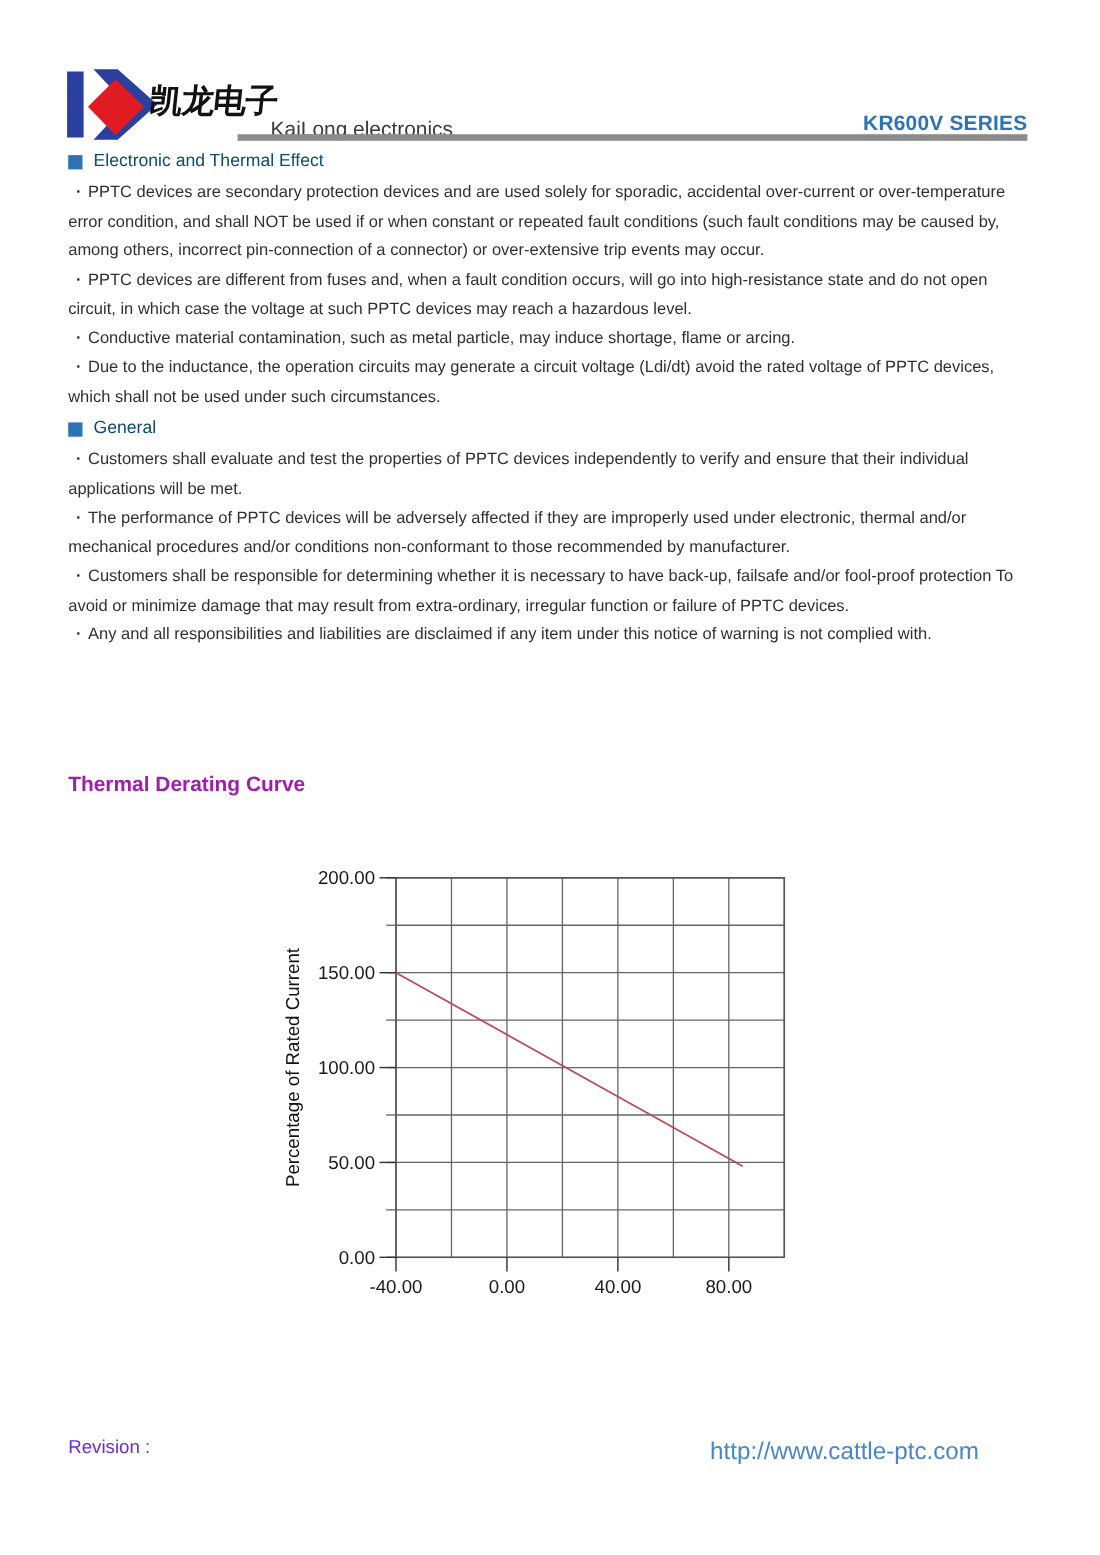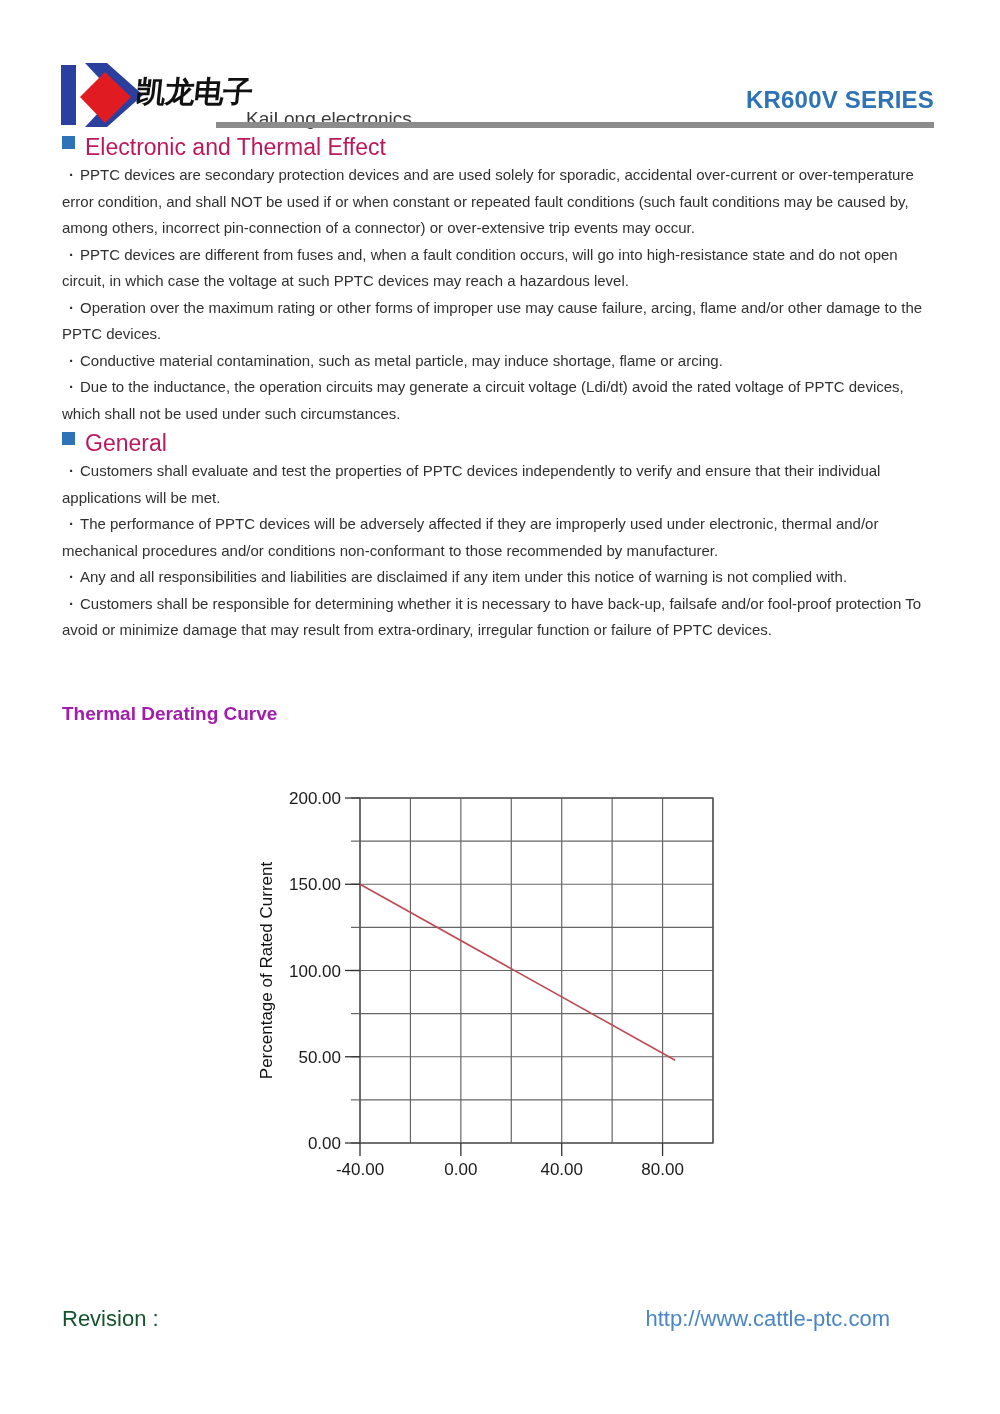--- a/index.html
+++ b/index.html
@@ -13,51 +13,51 @@
   .brand-cn {
     position:absolute; left:136px; top:72px; width:120px;
     font-size:30px; font-weight:bold; letter-spacing:-1px; color:#111;
     transform:skewX(-6deg); font-family:"DejaVu Sans", sans-serif;
   }
   .brand-en {
     position:absolute; left:246px; top:97px;
     font-size:19px; color:#3a3a3a;margin-top:11px;
   }
   .series-title {
-    position:absolute; right:66px; top:86px;
-    font-size:24px; font-weight:bold; color:#2e73b5; letter-spacing:0.2px;
+    position:absolute; right:66px; top:102px;
+    font-size:19px; font-weight:bold; color:#2e73b5; letter-spacing:0.2px;
   }
   .header-rule {
     position:absolute; left:216px; top:122px; width:718px; height:6px;
     background:#8c8c8c;
   }
   
   .doc-text {
     position:absolute; left:62px; top:131px; width:874px;
     font-size:15px; line-height:26.5px;
   }
   .doc-text p { margin:0; }
   p.bullet { text-indent:7px; }
   .dot { font-weight:bold; margin-right:6px; color:#303030; }
   .sec-head {
-    display:flex; align-items:flex-start; gap:10px;
-    font-size:23px; color:#be185d; font-weight:normal;
+    display:flex; align-items:center; gap:10px;
+    font-size:16px; color:#0c4a6e; font-weight:normal;
     margin:5px 0 4px 0; line-height:22px;
   }
   .sq { width:13px; height:13px; background:#2e73b5; flex:0 0 auto; }
   
   .chart-title {
     position:absolute; left:62px; top:703px;
     font-size:19px; font-weight:bold; color:#a21caf;
   }
   .chart-wrap { position:absolute; left:250px; top:780px; width:500px; height:420px; }
   
   .footer-revision {
     position:absolute; left:62px; top:1306px;
-    font-size:22px; color:#14532d;
+    font-size:17px; color:#6d28d9;
   }
   .footer-url {
     position:absolute; right:110px; top:1306px;
     font-size:22px; color:#4a86c6; text-decoration:none; cursor:pointer;
   }
 </style>
 </head>
 <body>
 
 <svg class="logo-svg" viewBox="0 0 100 66">
@@ -71,32 +71,31 @@
 <div class="header-rule"></div>
 
 <div class="doc-text">
 
   <div class="sec-head">
     <span class="sq"></span>
     <span>Electronic and Thermal Effect</span>
   </div>
   <p class="bullet"><span class="dot">·</span><span>PPTC devices are secondary protection devices and are used solely for sporadic, accidental over-current or over-temperature error condition, and shall NOT be used if or when constant or repeated fault conditions (such fault conditions may be caused by, among others, incorrect pin-connection of a connector) or over-extensive trip events may occur.</span></p>
   <p class="bullet"><span class="dot">·</span><span>PPTC devices are different from fuses and, when a fault condition occurs, will go into high-resistance state and do not open circuit, in which case the voltage at such PPTC devices may reach a hazardous level.</span></p>
-  <p class="bullet"><span class="dot">·</span><span>Operation over the maximum rating or other forms of improper use may cause failure, arcing, flame and/or other damage to the PPTC devices.</span></p>
   <p class="bullet"><span class="dot">·</span><span>Conductive material contamination, such as metal particle, may induce shortage, flame or arcing.</span></p>
   <p class="bullet"><span class="dot">·</span><span>Due to the inductance, the operation circuits may generate a circuit voltage (Ldi/dt) avoid the rated voltage of PPTC devices, which shall not be used under such circumstances.</span></p>
 
   <div class="sec-head">
     <span class="sq"></span>
     <span>General</span>
   </div>
   <p class="bullet"><span class="dot">·</span><span>Customers shall evaluate and test the properties of PPTC devices independently to verify and ensure that their individual applications will be met.</span></p>
   <p class="bullet"><span class="dot">·</span><span>The performance of PPTC devices will be adversely affected if they are improperly used under electronic, thermal and/or mechanical procedures and/or conditions non-conformant to those recommended by manufacturer.</span></p>
+  <p class="bullet"><span class="dot">·</span><span>Customers shall be responsible for determining whether it is necessary to have back-up, failsafe and/or fool-proof protection To avoid or minimize damage that may result from extra-ordinary, irregular function or failure of PPTC devices.</span></p>
   <p class="bullet"><span class="dot">·</span><span>Any and all responsibilities and liabilities are disclaimed if any item under this notice of warning is not complied with.</span></p>
-  <p class="bullet"><span class="dot">·</span><span>Customers shall be responsible for determining whether it is necessary to have back-up, failsafe and/or fool-proof protection To avoid or minimize damage that may result from extra-ordinary, irregular function or failure of PPTC devices.</span></p>
 </div>
 
 <div class="chart-title">Thermal Derating Curve</div>
 <div class="chart-wrap">
   <svg id="chart-svg" width="500" height="420" viewBox="0 0 500 420">
       <line x1="110" y1="18" x2="110" y2="363" stroke="#666666" stroke-width="1.2"></line>
       <line x1="160.42857142857144" y1="18" x2="160.42857142857144" y2="363" stroke="#666666" stroke-width="1.2"></line>
       <line x1="210.85714285714286" y1="18" x2="210.85714285714286" y2="363" stroke="#666666" stroke-width="1.2"></line>
       <line x1="261.2857142857143" y1="18" x2="261.2857142857143" y2="363" stroke="#666666" stroke-width="1.2"></line>
       <line x1="311.7142857142857" y1="18" x2="311.7142857142857" y2="363" stroke="#666666" stroke-width="1.2"></line>

